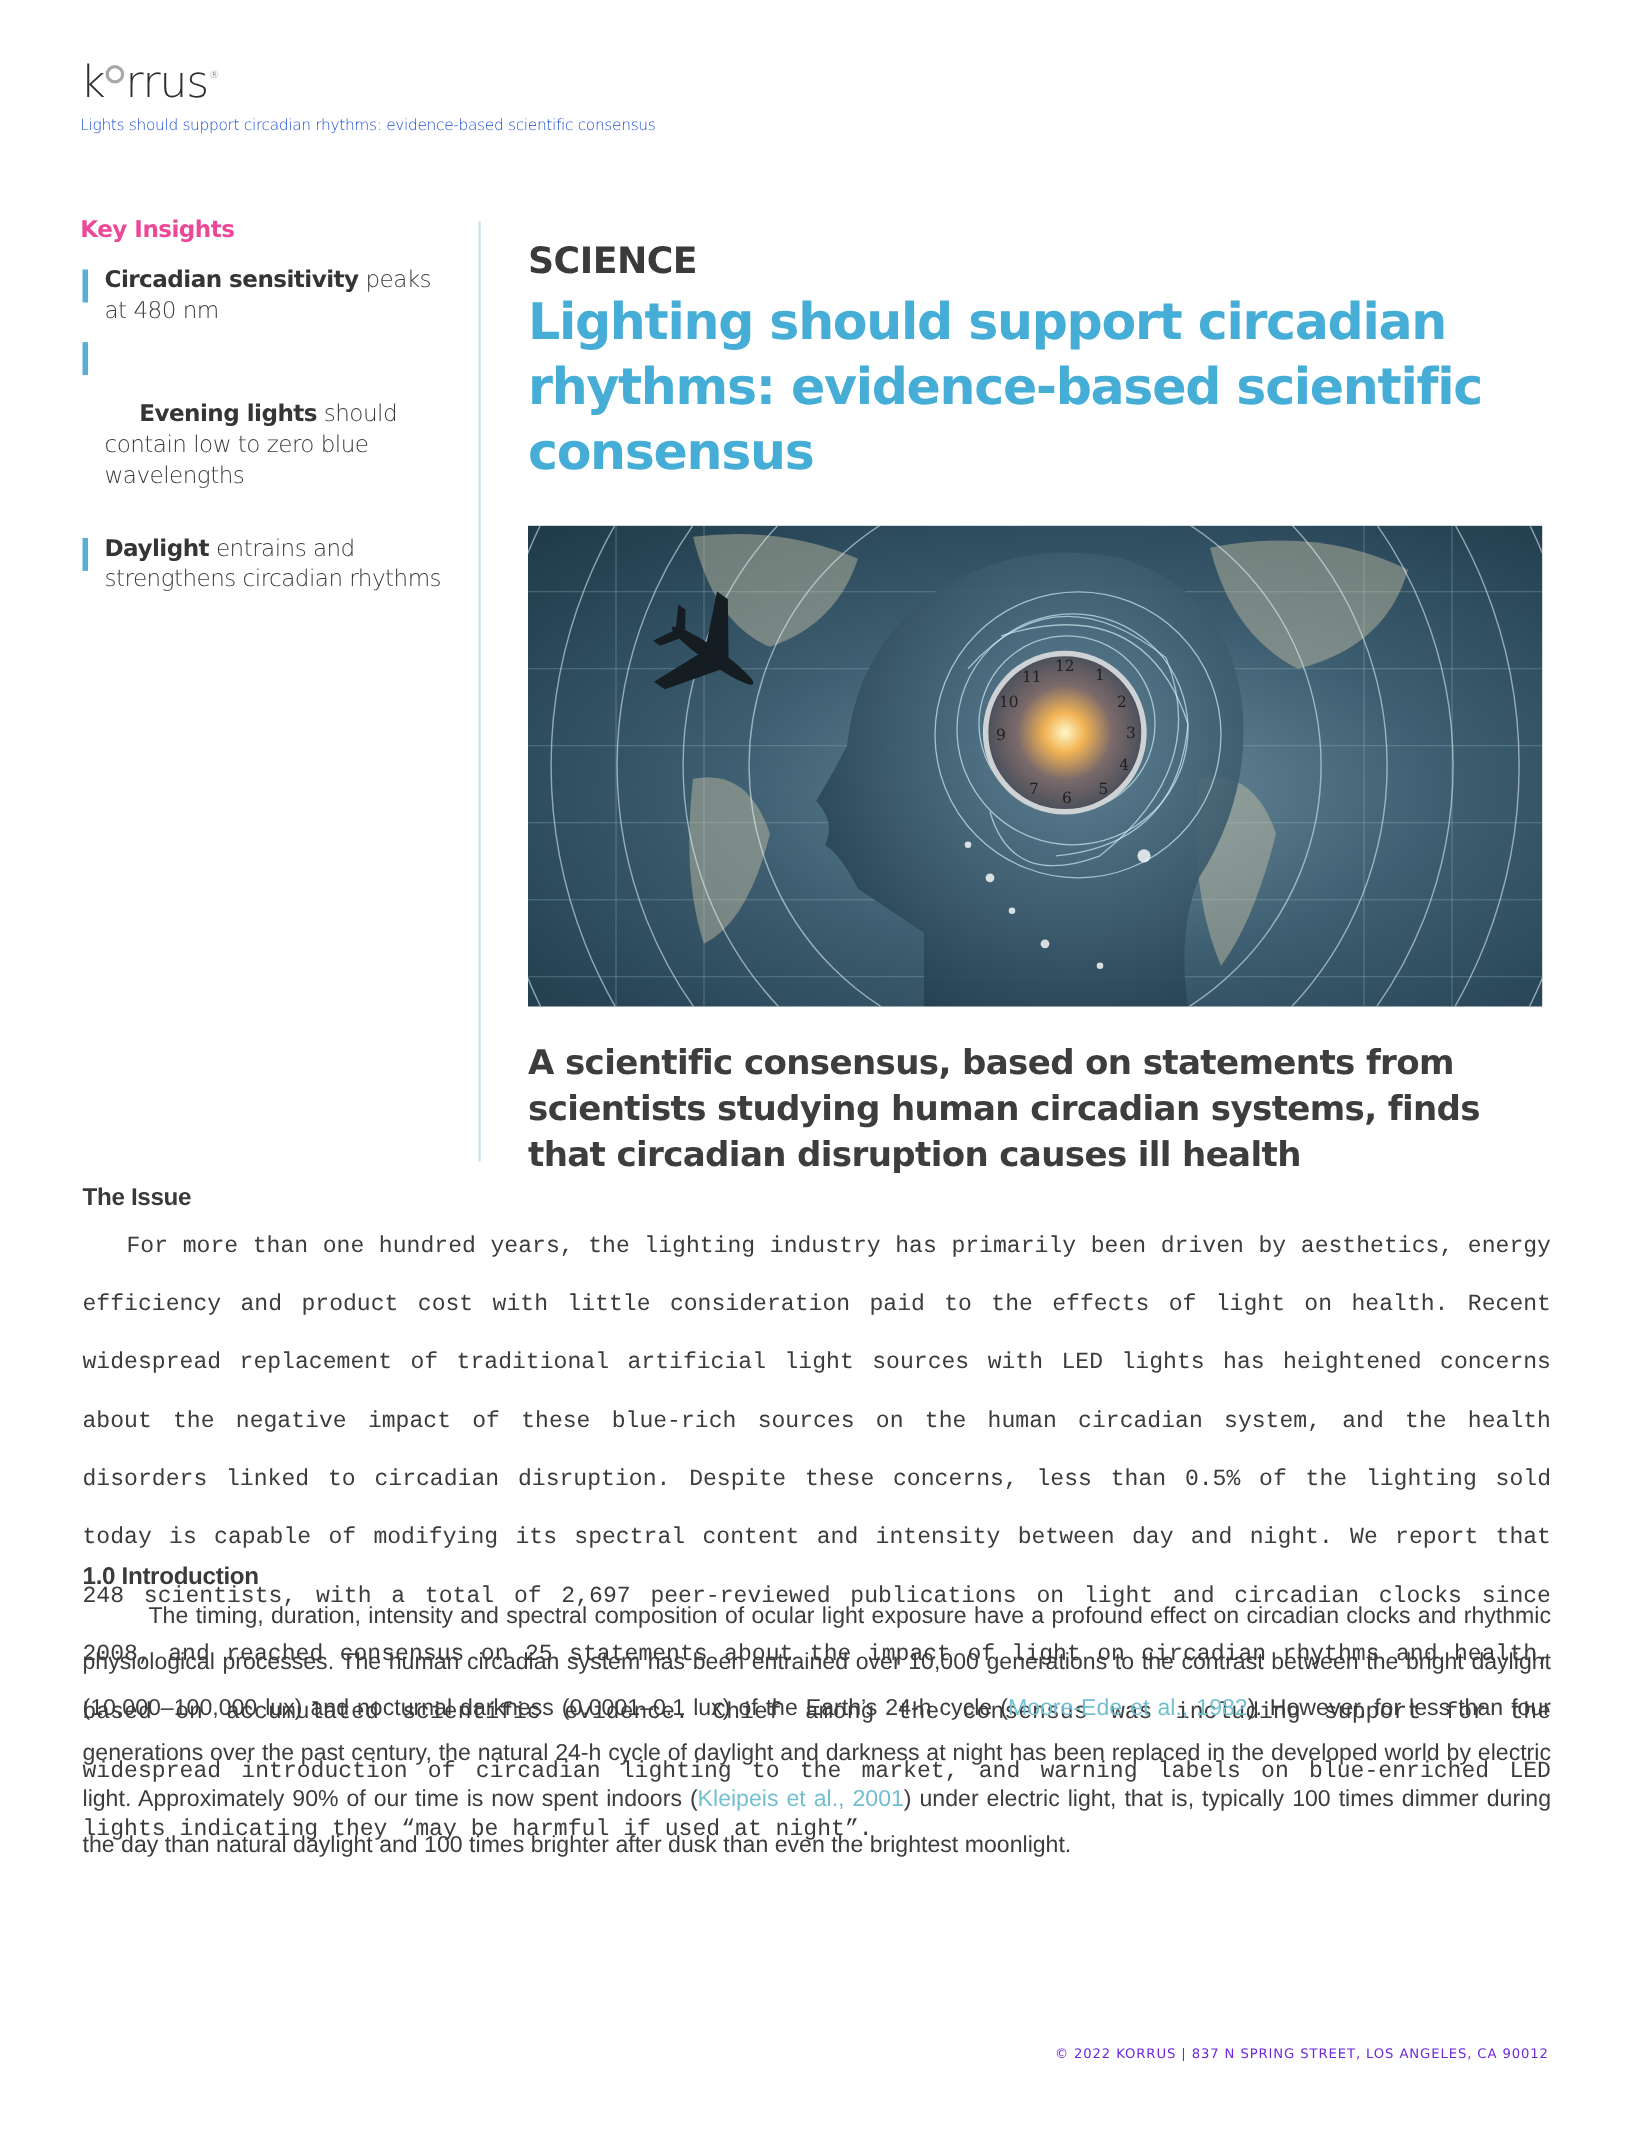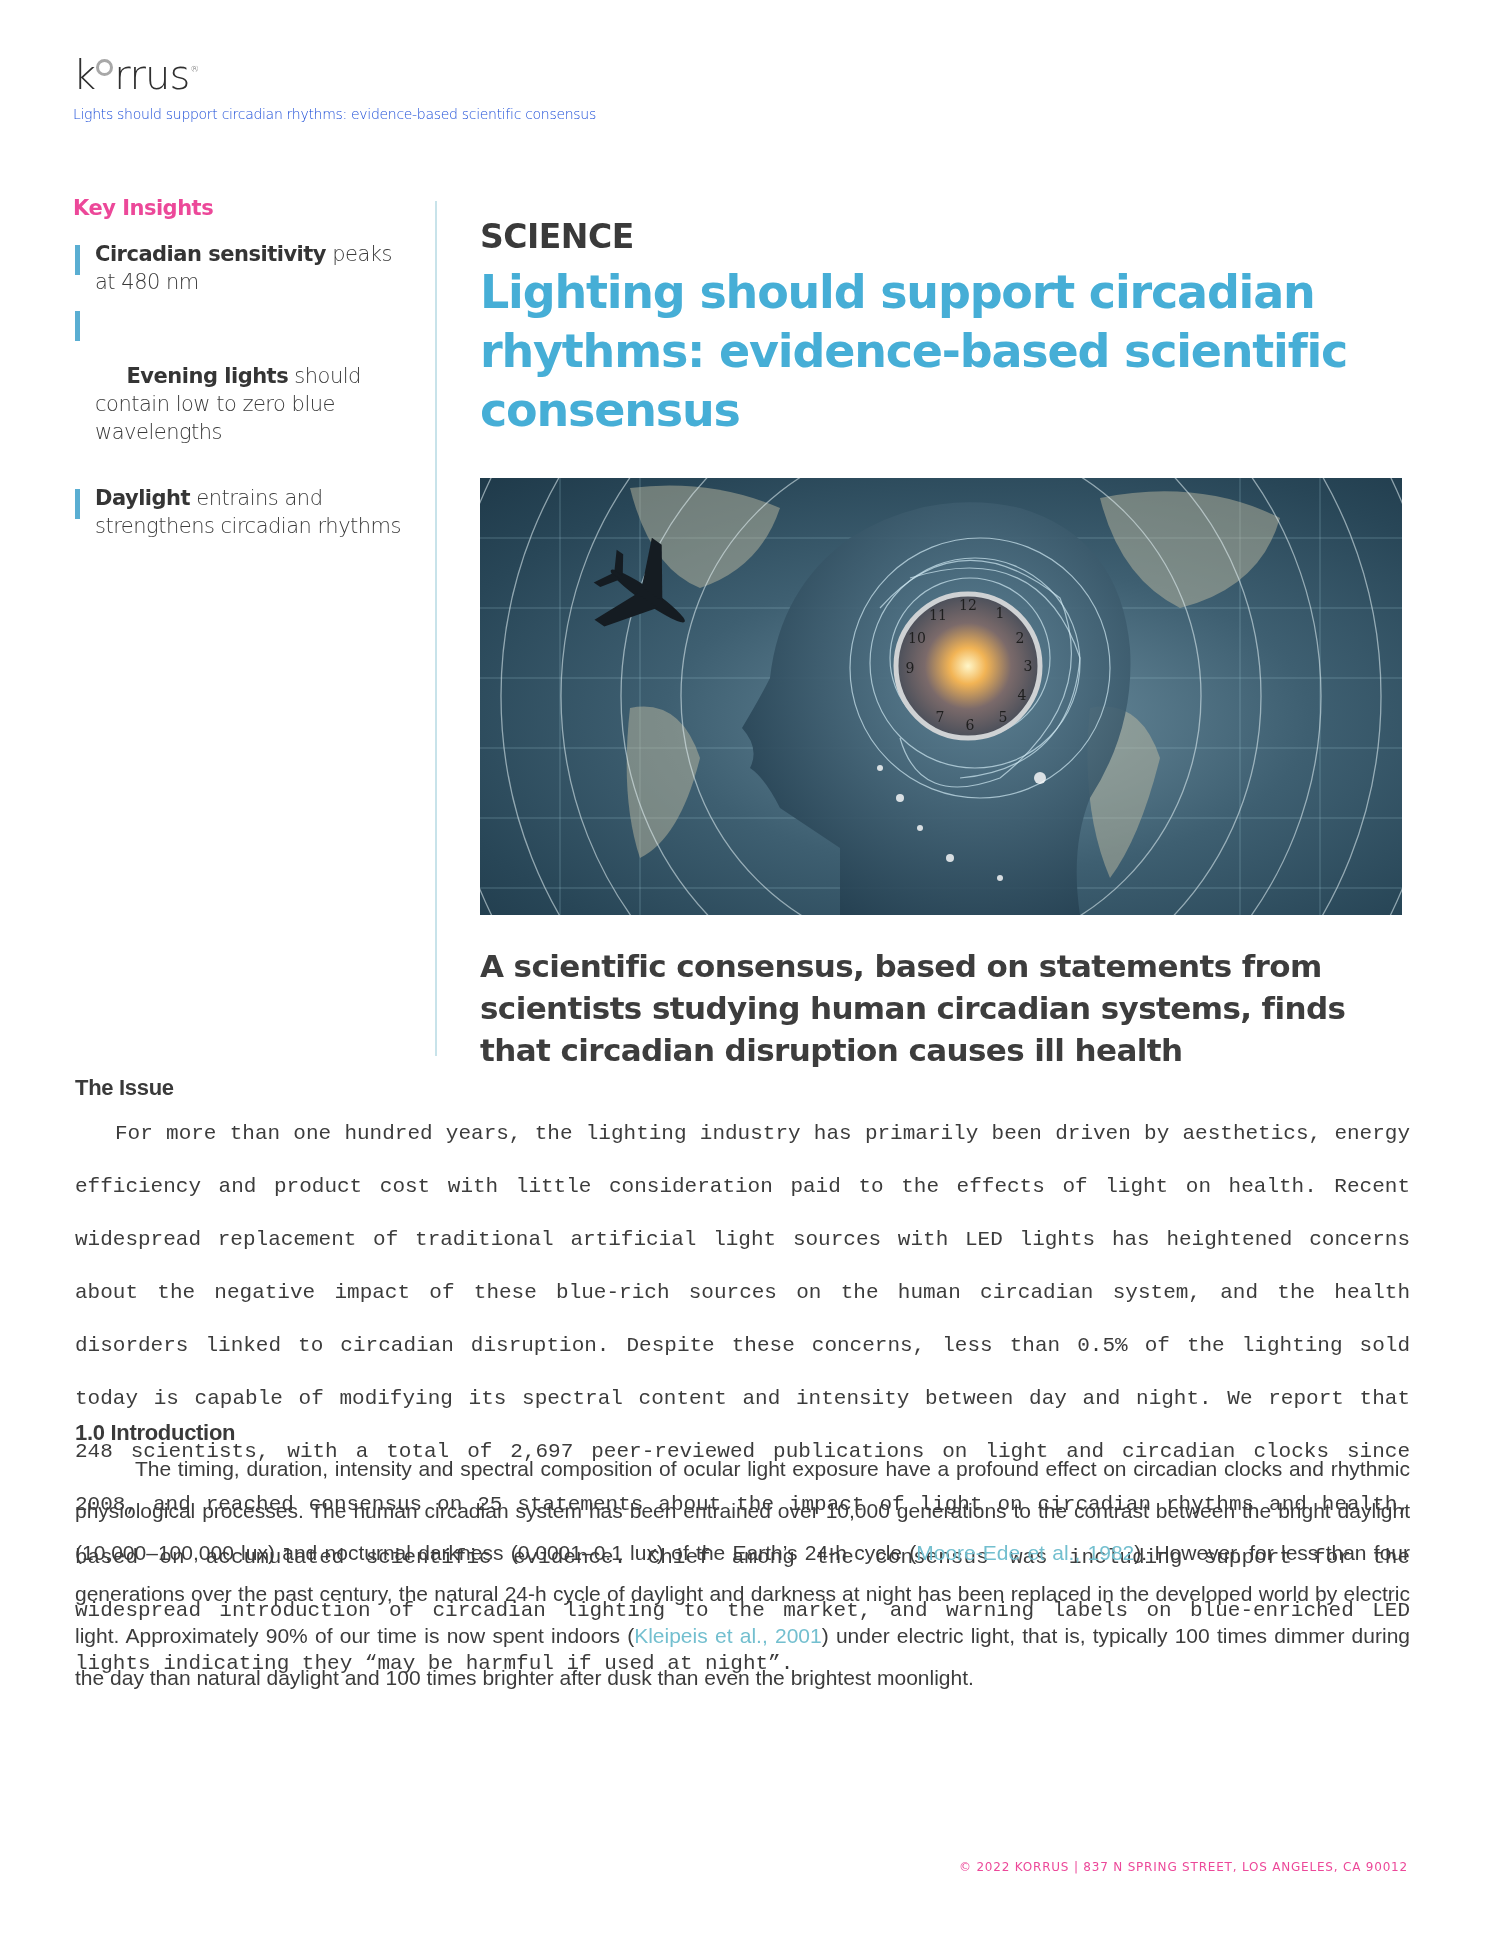--- a/index.html
+++ b/index.html
@@ -30,21 +30,21 @@
 
   .section { position: absolute; left: 75px; width: 1335px; }
   .section h2 { font-family: "Liberation Sans", sans-serif; font-weight: bold; font-size: 22px; color: #3a3a3a; letter-spacing: -0.3px; }
   .section p { font-family: "Liberation Sans", sans-serif; font-size: 21px; color: #3c3c3c; text-align: justify; text-align-last: left; }
   .issue { top: 1075px; }
   .issue p { line-height: 53px; text-indent: 40px; margin-top: 6px; font-family: Liberation Mono, monospace; }
   .intro { top: 1420px; }
   .intro p { line-height: 41.8px; text-indent: 60px; margin-top: 2px; }
   .cite { color: #73bfcf; }
 
-  .footer { position: absolute; right: 92px; top: 1860px; font-family: "DejaVu Sans", sans-serif; font-size: 12px; color: #ec4899; letter-spacing: 0.8px; }
+  .footer { position: absolute; right: 92px; top: 1860px; font-family: "DejaVu Sans", sans-serif; font-size: 12px; color: #6d28d9; letter-spacing: 0.8px; }
 </style>
 </head>
 <body>
 
 <div class="logo">
   <span>k</span><span class="o-ring"></span><span>rrus</span><span class="reg">®</span>
 </div>
 <div class="header-sub">Lights should support circadian rhythms: evidence-based scientific consensus</div>
 
 <aside class="sidebar">

